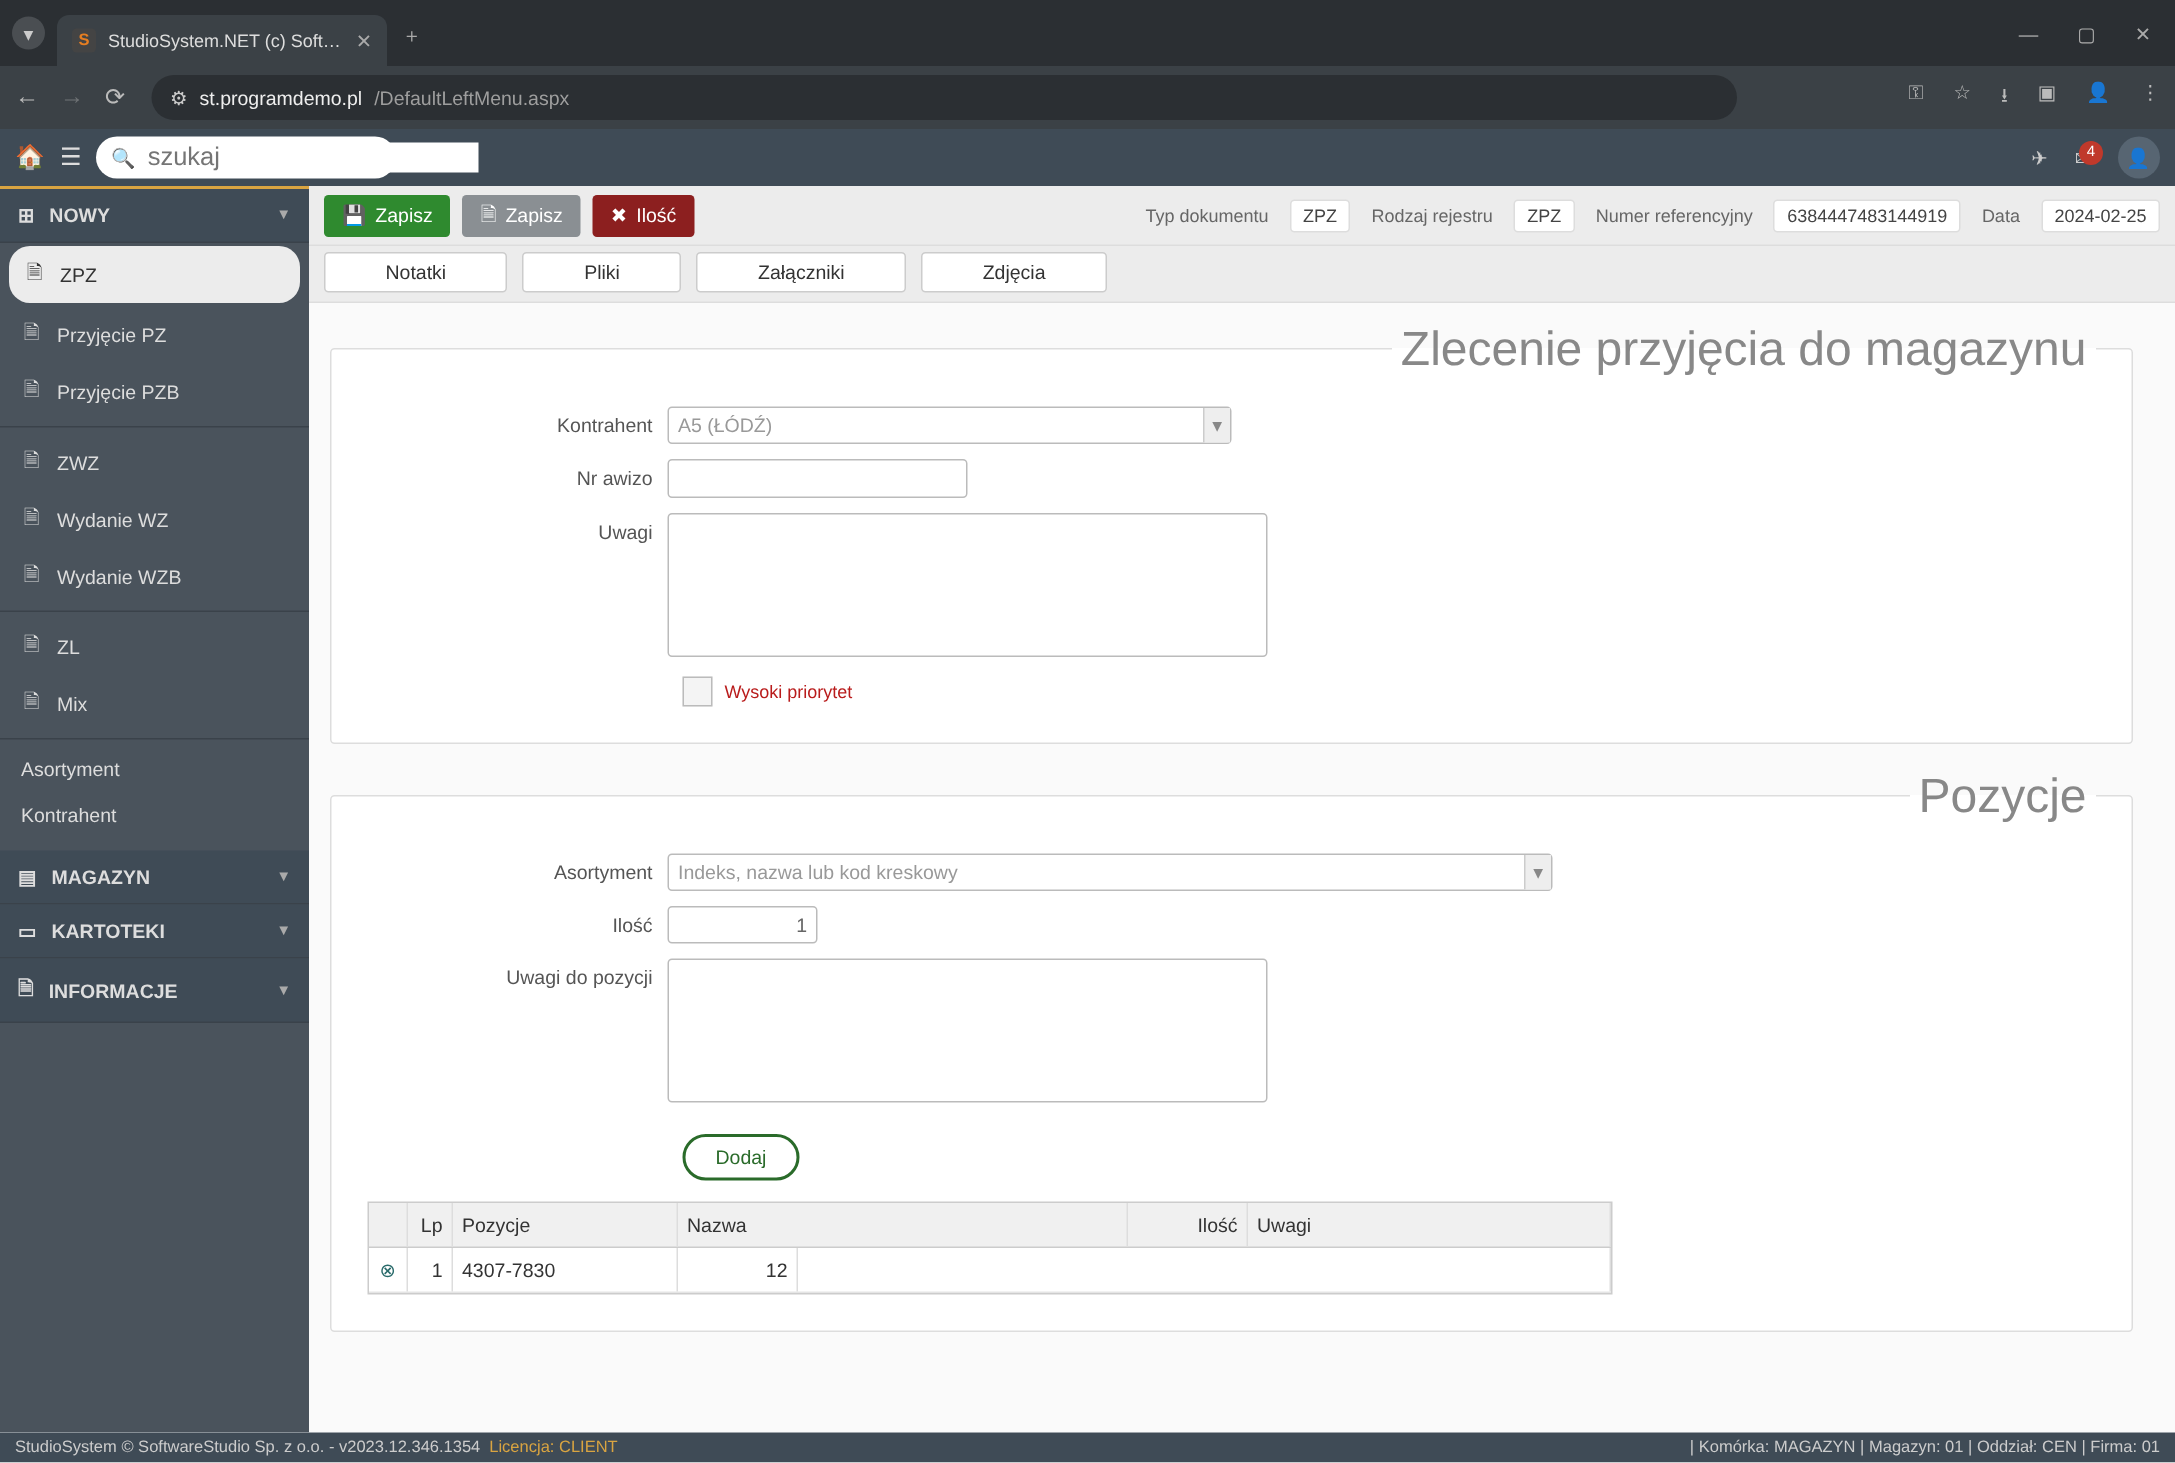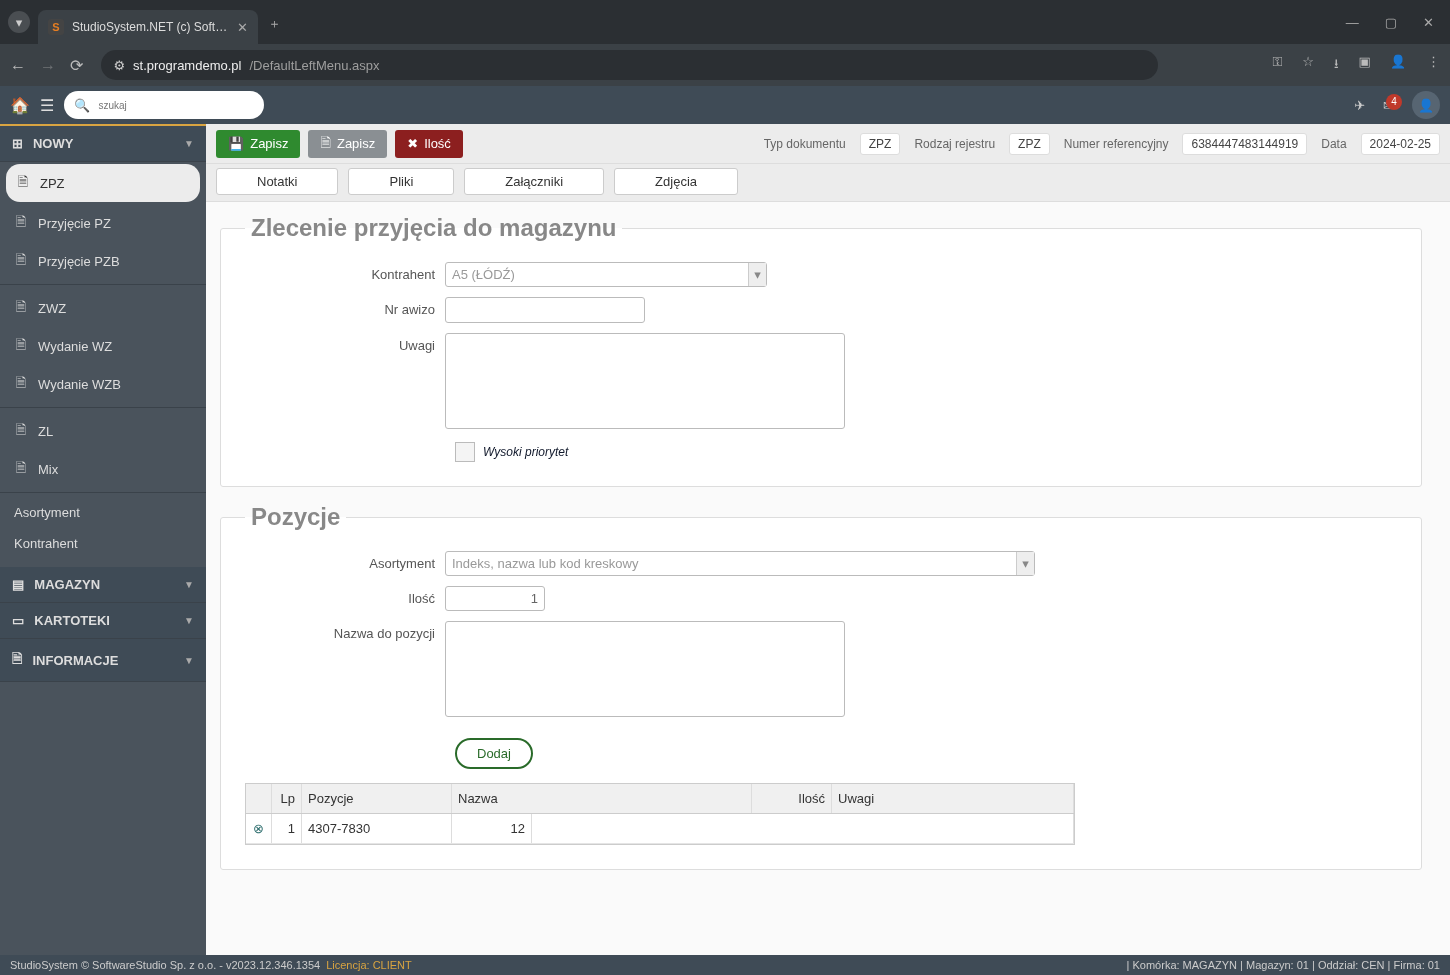--- a/index.html
+++ b/index.html
@@ -93,21 +93,21 @@
   width: 200px;
   display: flex;
   align-items: center;
   padding: 0 10px;
   gap: 8px;
 }
 .search-box input {
   border: none;
   outline: none;
   flex: 1;
-  font-size: 10px;
+  font-size: 17px;
 }
 .search-icon { color:#888; }
 .topbar-right { margin-left: auto; display:flex; align-items:center; gap:18px; color:#ccc;}
 .mail-wrap { position:relative; }
 .badge-dot { position:absolute; top:-4px; right:-8px; background:#c0392b; color:#fff; border-radius:50%; width:16px; height:16px; font-size:10px; display:flex; align-items:center; justify-content:center;}
 .user-circle { width:28px;height:28px;border-radius:50%;background:#576572;display:flex;align-items:center;justify-content:center;color:#ccc;}
 
 
 .app-body { flex: 1; display: flex; overflow: hidden; }
 .sidebar {
@@ -185,37 +185,37 @@
   border-bottom:1px solid #ddd;
 }
 .sub-tab{
   background:#fff;border:1px solid #ccc;padding:5px 40px;border-radius:3px;font-size:13px;cursor:pointer;
 }
 
 .scroll-area{flex:1;overflow-y:auto;padding:12px 28px 12px 14px;background:#fafafa;}
 fieldset.section{
   border:1px solid #ddd;background:#fff;margin-bottom:16px;padding:20px 24px 24px 24px;border-radius:3px;position:relative;
 }
-legend.sec-title{font-size:24px;color:#888;font-weight:700;padding:0 6px;}
+legend.sec-title{font-size:32px;color:#888;font-weight:400;padding:0 6px;text-align:right;}
 .form-row{display:flex;align-items:flex-start;margin-bottom:10px;}
 .form-label{width:200px;text-align:right;padding-right:10px;padding-top:5px;color:#555;font-size:13px;}
 .form-control{flex:1;}
 .combo,.txt,.ta,.num{
   border:1px solid #bbb;border-radius:3px;padding:4px 6px;font-size:13px;color:#666;background:#fff;
 }
-.combo{width:322px;display:flex;align-items:center;}
+.combo{width:376px;display:flex;align-items:center;}
 .combo .combo-text{flex:1;color:#999;}
 .combo .combo-btn{width:18px;text-align:center;color:#888;border-left:1px solid #ccc;background:#eee;margin:-4px -6px -4px 6px;padding:4px 0;}
 .txt{width:200px;height:26px;}
 .ta{width:400px;height:96px;resize:none;}
 .num{width:100px;text-align:right;}
 .combo-wide{width:590px;}
 .chk-row{display:flex;align-items:center;gap:8px;margin-left:210px;margin-top:6px;}
 .chk{width:20px;height:20px;border:1px solid #bbb;background:#f4f4f4;}
-.chk-label{font-size:12px;color:#0f172a;font-style:italic;}
+.chk-label{font-size:12px;color:#b91c1c;}
 
 .pill-btn{
   border:2px solid #2a6b2a;background:#fff;color:#2a6b2a;padding:6px 20px;border-radius:16px;cursor:pointer;font-size:13px;margin-left:210px;margin-top:8px;
 }
 
 .grid{border:1px solid #ccc;width:830px;margin-top:14px;font-size:13px;}
 .grid-head{display:flex;background:#f0f0f0;border-bottom:1px solid #ccc;}
 .grid-row{display:flex;border-bottom:1px solid #e5e5e5;background:#fff;}
 .gc{padding:7px 6px;border-right:1px solid #ddd;}
 .gc-del{width:26px;text-align:center;color:#2a6b6b;}
@@ -418,21 +418,21 @@
               <span class="combo-text">Indeks, nazwa lub kod kreskowy</span>
               <span class="combo-btn">▾</span>
             </div>
           </div>
         </div>
         <div class="form-row">
           <div class="form-label">Ilość</div>
           <div class="form-control"><input class="num" type="text" value="1" style=""></div>
         </div>
         <div class="form-row">
-          <div class="form-label">Nazwa do pozycji</div>
+          <div class="form-label">Uwagi do pozycji</div>
           <div class="form-control"><textarea class="ta" style=""></textarea></div>
         </div>
         <button class="pill-btn">Dodaj</button>
 
         <div class="grid">
           <div class="grid-head">
             <div class="gc gc-del"></div>
             <div class="gc gc-lp">Lp</div>
             <div class="gc gc-idx">Pozycje</div>
             <div class="gc gc-name">Nazwa</div>

